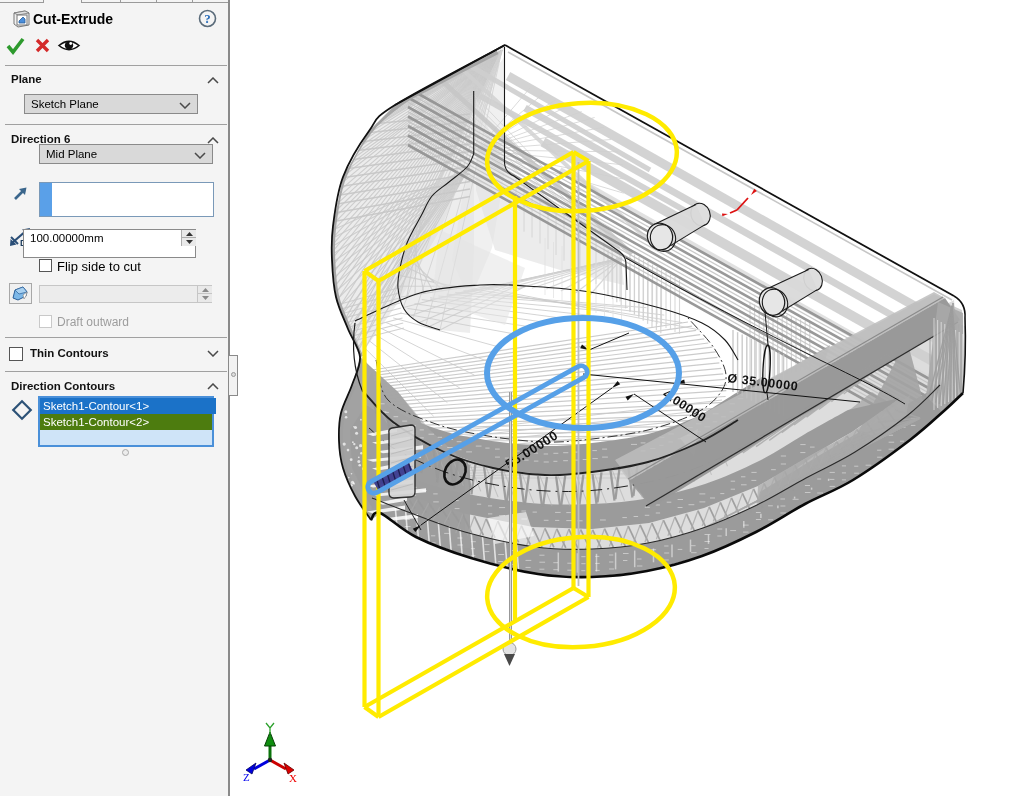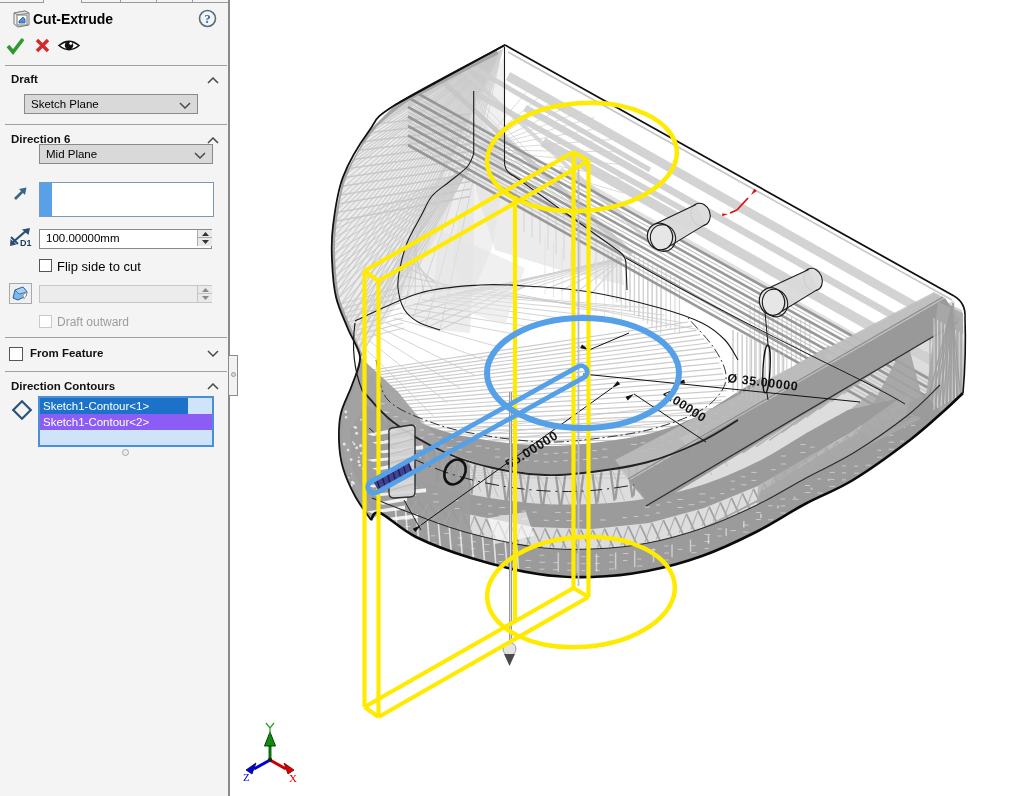--- a/index.html
+++ b/index.html
@@ -1024,21 +1024,21 @@
   <svg style="position:absolute;left:6px;top:36px" width="80" height="20" viewBox="0 0 80 20">
     <path d="M2,10 L7,16 L17,3" fill="none" stroke="#2d9a2d" stroke-width="3.6"></path>
     <path d="M31,4 L42,15 M42,4 L31,15" fill="none" stroke="#d42a2a" stroke-width="3.4"></path>
     <path d="M53,9.5 Q63,1.2 73,9.5 Q63,17.8 53,9.5 Z" fill="#fff" stroke="#111" stroke-width="1.6"></path>
     <circle cx="63" cy="9.4" r="4.2" fill="#111"></circle>
     <circle cx="64.7" cy="7.5" r="1.4" fill="#fff"></circle>
   </svg>
 
   <div class="sep" style="top:65px"></div>
 
-  <div class="grplbl" style="top:73px">Draft</div>
+  <div class="grplbl" style="top:73px">Plane</div>
   <svg class="chev" style="top:77px">
       <path d="M1,6 L6,1 L11,6" fill="none" stroke="#4a4a4a" stroke-width="1.5"></path>
     </svg>
   <div class="combo" style="left:24px;top:94px;width:174px">Sketch Plane<svg width="12" height="7" style="position:absolute;right:6px;top:7px">
         <path d="M1,1 L6,6 L11,1" fill="none" stroke="#4a4a4a" stroke-width="1.5"></path>
       </svg></div>
 
   <div class="sep" style="top:124px"></div>
 
   <div class="grplbl" style="top:133px">Direction 6</div>
@@ -1056,21 +1056,21 @@
   <div style="position:absolute;left:39px;top:182px;width:175px;height:35px;background:#fff;border:1px solid #7a99b8"></div>
   <div style="position:absolute;left:40px;top:183px;width:12px;height:33px;background:#5aa0e8"></div>
 
   <svg style="position:absolute;left:9px;top:227px" width="24" height="20" viewBox="0 0 24 20">
     <path d="M3,16 L18,3" stroke="#2a4e77" stroke-width="2.2"></path>
     <path d="M21,1 L13,2.5 L19.5,8 Z" fill="#2a4e77"></path>
     <path d="M2,10 L9,17" stroke="#2a4e77" stroke-width="2"></path>
     <path d="M1,19 L1.5,12 L7.5,17.5 Z" fill="#2a4e77"></path>
     <text x="11" y="19" font-size="9" font-weight="bold" fill="#1a3a5c" font-family="&quot;Liberation Sans&quot;,sans-serif">D1</text>
   </svg>
-  <div class="spin" style="left:39px;top:229px;width:173px;height:20px">
+  <div class="spin" style="left:23px;top:229px;width:173px;height:29px">
     <div style="position:absolute;left:6px;top:2px;font-size:11.5px;color:#000">100.00000mm</div>
     <div class="spinbtns">
         <div class="sb"><svg width="9" height="6">
             <path d="M1,5 L4.5,1 L8,5 Z" fill="#333"></path>
           </svg></div>
         <div class="sb"><svg width="9" height="6">
             <path d="M1,1 L4.5,5 L8,1 Z" fill="#333"></path>
           </svg></div>
       </div>
   </div>
@@ -1095,37 +1095,37 @@
           </svg></div>
       </div>
   </div>
 
   <div class="cb" style="left:39px;top:315px;border-color:#c9c9c9"></div>
   <div style="position:absolute;left:57px;top:315px;font-size:12px;color:#9d9d9d">Draft outward</div>
 
   <div class="sep" style="top:337px"></div>
 
   <div class="cb" style="left:9px;top:347px;width:14px;height:14px"></div>
-  <div class="grplbl" style="left:30px;top:347px">From Feature</div>
+  <div class="grplbl" style="left:30px;top:347px">Thin Contours</div>
   <svg class="chev" style="top:350px">
       <path d="M1,1 L6,6 L11,1" fill="none" stroke="#4a4a4a" stroke-width="1.5"></path>
     </svg>
 
   <div class="sep" style="top:371px"></div>
 
   <div class="grplbl" style="top:380px">Direction Contours</div>
   <svg class="chev" style="top:383px">
       <path d="M1,6 L6,1 L11,6" fill="none" stroke="#4a4a4a" stroke-width="1.5"></path>
     </svg>
 
   <svg style="position:absolute;left:11px;top:399px" width="22" height="22" viewBox="0 0 22 22">
     <rect x="4.8" y="4.8" width="12.4" height="12.4" fill="none" stroke="#2d5277" stroke-width="2.2" transform="rotate(45 11 11)"></rect>
   </svg>
   <div style="position:absolute;left:38px;top:396px;width:176px;height:51px;background:#cfe4f8;border:2px solid #4a90d9">
-    <div style="position:absolute;left:0;top:0;width:148px;height:16px;background:#1b72c8;color:#fff;font-size:11.5px;padding-left:3px;line-height:16px">Sketch1-Contour&lt;1&gt;</div>
-    <div style="position:absolute;left:0;top:16px;width:172px;height:16px;background:#8b5cf6;color:#fff;font-size:11.5px;padding-left:3px;line-height:16px">Sketch1-Contour&lt;2&gt;</div>
+    <div style="position:absolute;left:0;top:0;width:176px;height:16px;background:#1b72c8;color:#fff;font-size:11.5px;padding-left:3px;line-height:16px">Sketch1-Contour&lt;1&gt;</div>
+    <div style="position:absolute;left:0;top:16px;width:172px;height:16px;background:#4d7c0f;color:#fff;font-size:11.5px;padding-left:3px;line-height:16px">Sketch1-Contour&lt;2&gt;</div>
   </div>
   <div style="position:absolute;left:122px;top:449px;width:7px;height:7px;border-radius:50%;background:#ececec;border:1px solid #a8a8a8"></div>
 
   <div style="position:absolute;left:228px;top:0;width:1.5px;height:796px;background:#8a8a8a"></div>
   <div style="position:absolute;left:229px;top:355px;width:9px;height:41px;background:#f2f2f2;border:1px solid #8a8a8a;border-left:none"></div>
   <div style="position:absolute;left:231px;top:372px;width:5px;height:5px;border-radius:50%;background:#dcdcdc;border:1px solid #999"></div>
 </div>
 
 </body></html>

